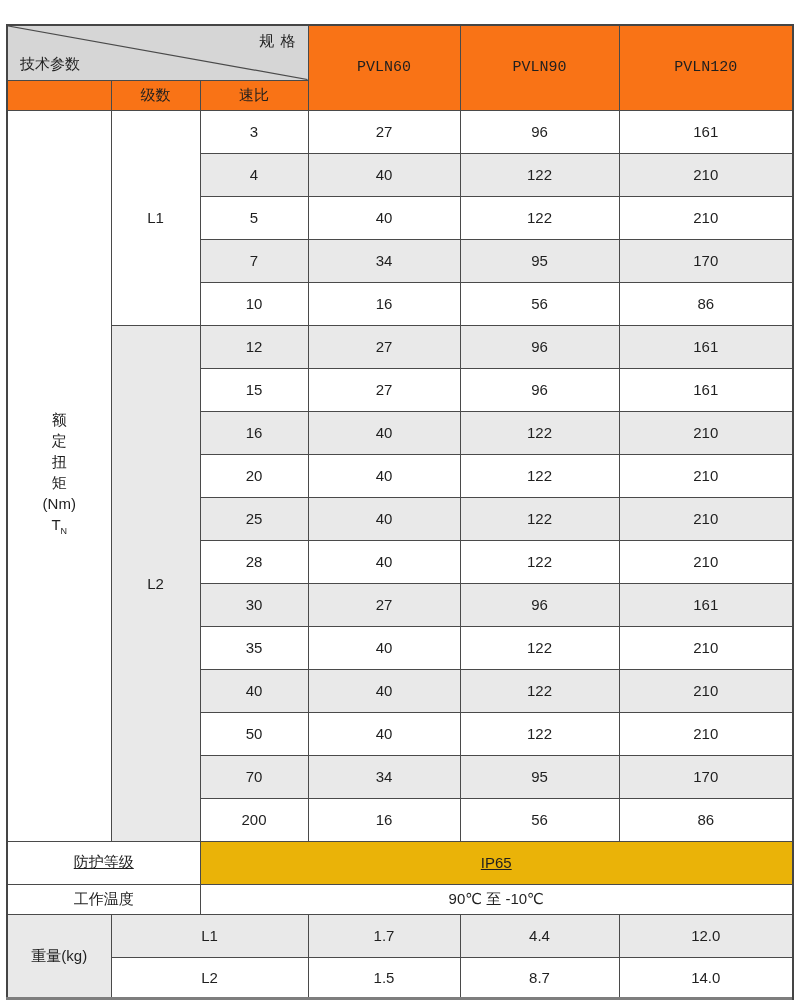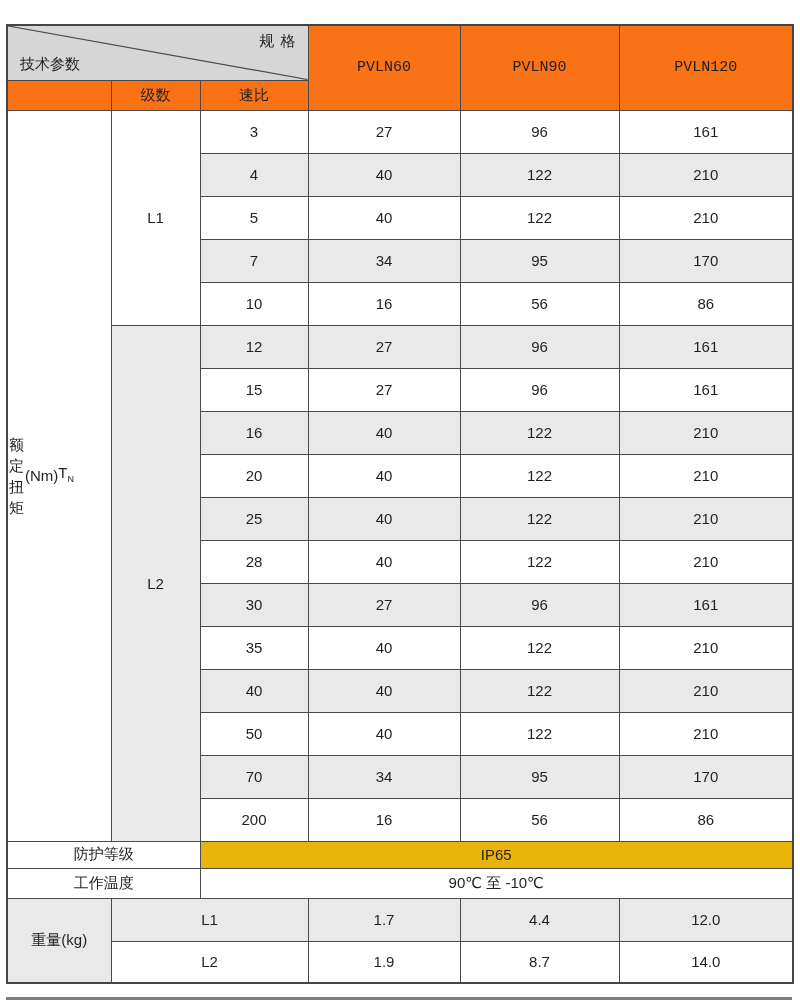--- a/index.html
+++ b/index.html
@@ -23,38 +23,38 @@
     text-align:center;
     vertical-align:middle;
     font-size:15px;
     padding:0;
     background:#ffffff;
     overflow:hidden;
   }
   tr.rA { height:55px; }
   tr.rB { height:30px; }
   tr.rT { height:43px; }
-  tr.rX { height:27px; }
+  tr.rX { height:43px;text-decoration:underline; }
   tr.rX2 { height:30px; }
   tr.rW { height:43px; }
   tr.rW2 { height:42px; }
 
   td.hd { background:#f97316;font-family:Liberation Mono, monospace; }
   tr.g > td { background:#e9e9e9; }
   td.lbl { background:#ffffff; }
 
   
   td.diag { position:relative; background:#d6d6d6; }
   td.diag svg { position:absolute; left:0; top:0; width:100%; height:100%; display:block; }
   .spec-word { position:absolute; top:6px; right:11px; letter-spacing:1px; }
   .param-word { position:absolute; bottom:6px; left:12px; }
 
   
   td.vlabel { background:#ffffff; }
-  .vstack { display:flex; flex-direction:row; align-items:center; line-height:21px; }
+  .vstack { display:flex; flex-direction:column; align-items:center; line-height:21px; }
   .vchars { width:17px; word-break:break-all; text-align:center; }
   .vsym sub { font-size:9px; }
 
   .bottom-rule {
     position:absolute; left:6px; top:997px;
     width:786px; height:3px;
     background:#7e7e7e;
   }
 </style>
 </head>
@@ -214,21 +214,21 @@
 
       <tr class="rW g">
         <td class="lbl" rowspan="2">重量(kg)</td>
         <td colspan="2">L1</td>
         <td>1.7</td>
         <td>4.4</td>
         <td>12.0</td>
       </tr>
       <tr class="rW2">
         <td colspan="2">L2</td>
-        <td>1.9</td>
+        <td>1.5</td>
         <td>8.7</td>
         <td>14.0</td>
       </tr>
     </tbody>
   </table>
 
   <div class="bottom-rule"></div>
 </div>
 
 </body></html>

